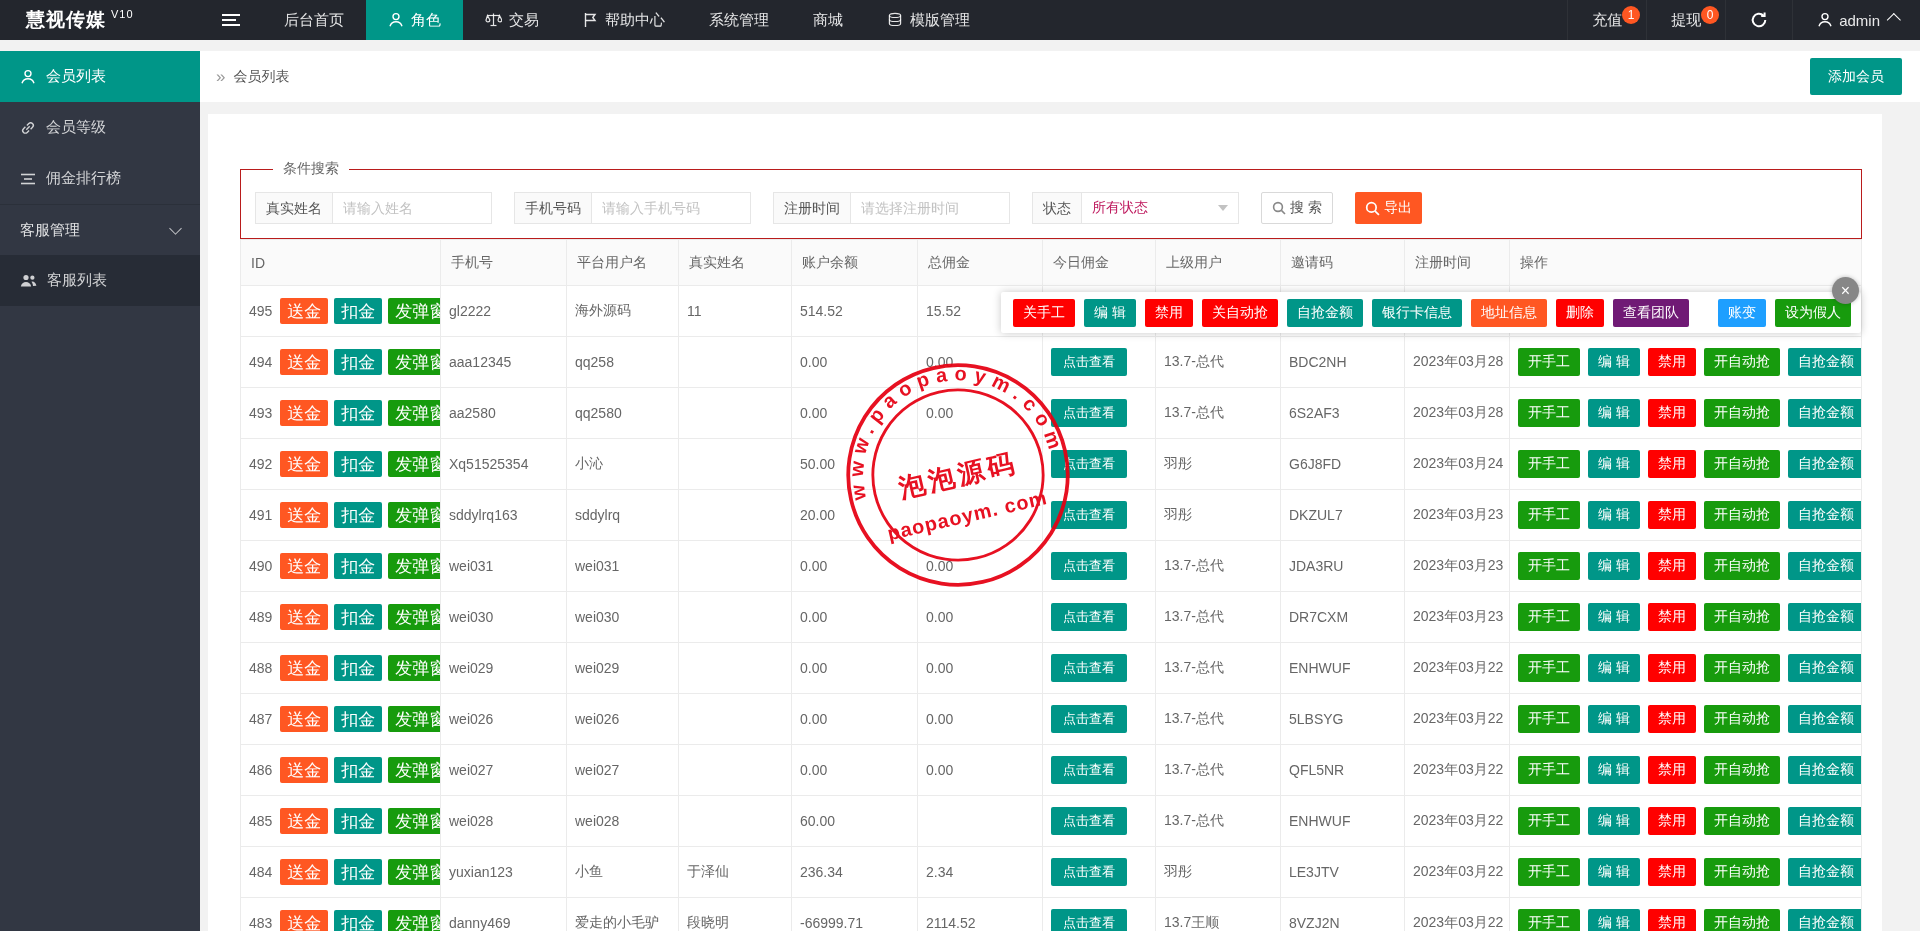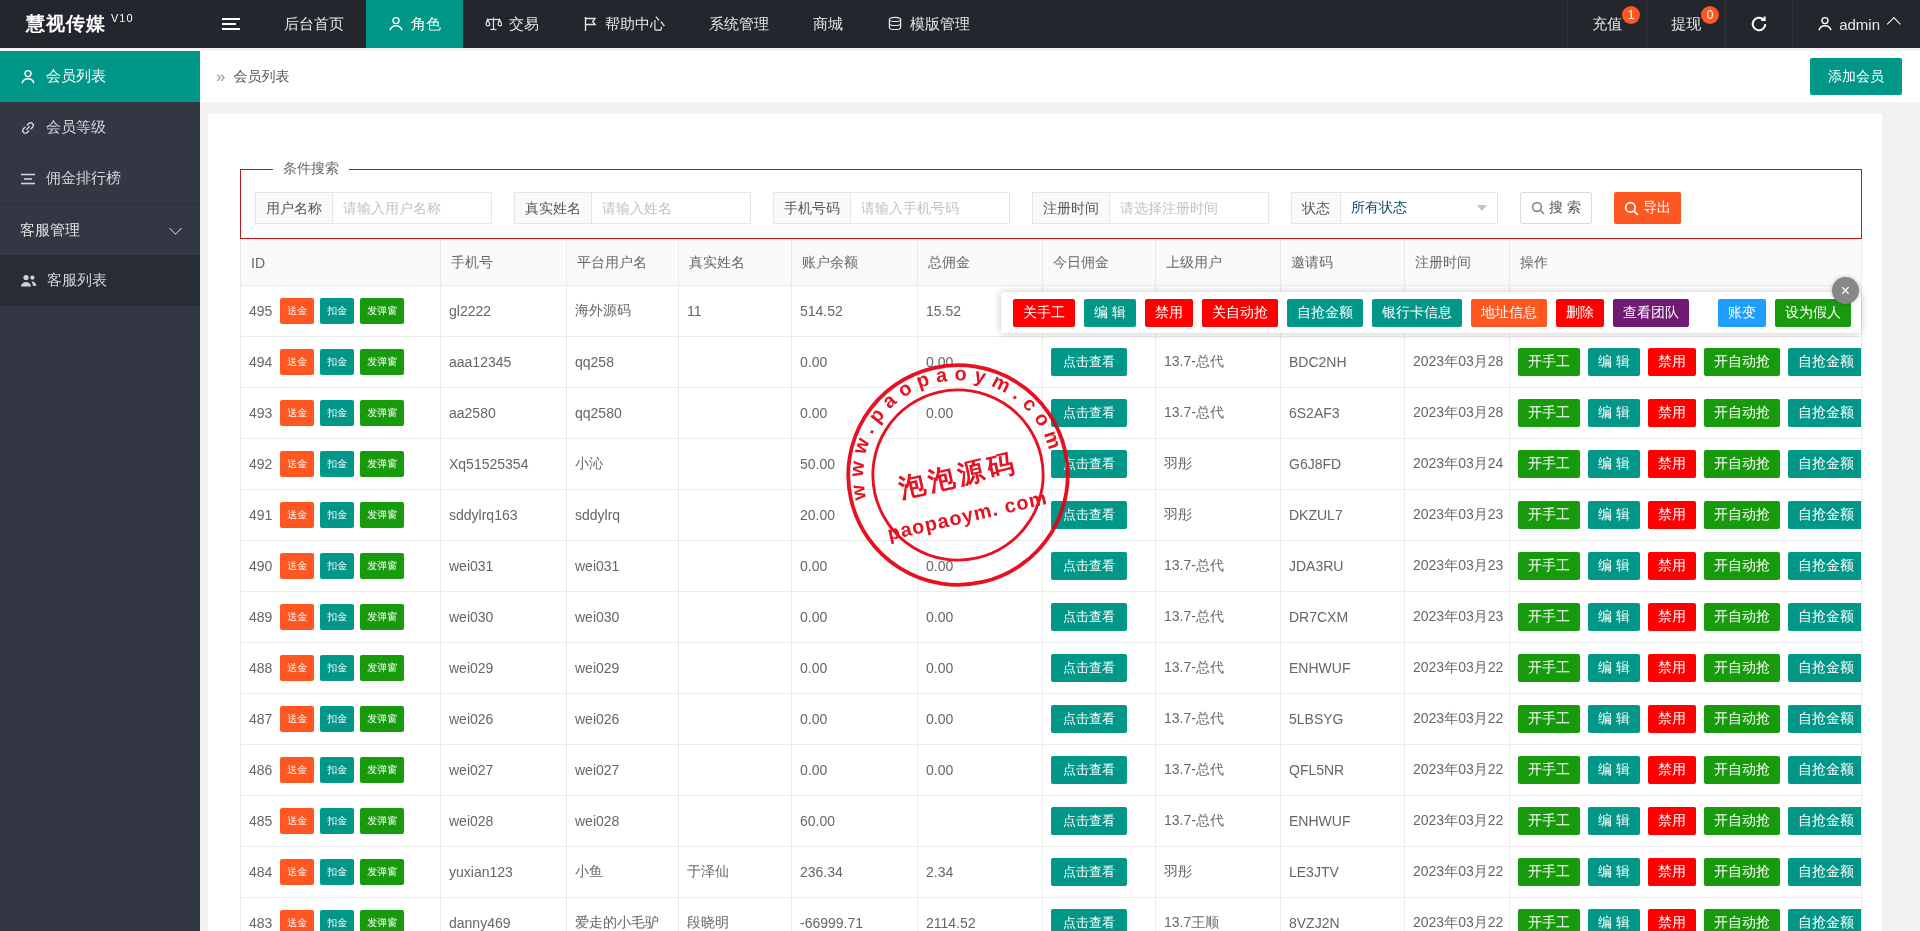--- a/index.html
+++ b/index.html
@@ -4,21 +4,21 @@
 <style>
   * { margin:0; padding:0; box-sizing:border-box; }
   html,body { width:1920px; height:931px; overflow:hidden;
     font-family:"Liberation Sans","DejaVu Sans",sans-serif; background:#f2f2f2; }
   body { position:relative; }
   .icn { display:inline-flex; align-items:center; justify-content:center; }
   .icn svg { display:block; }
   button { border:none; cursor:pointer; font-family:inherit; }
 
   
-  .navbar { position:absolute; left:0; top:0; right:0; height:48px; background:#23262d;
+  .navbar { position:absolute; left:0; top:0; right:0; height:40px; background:#23262d;
     display:flex; align-items:stretch; color:#fff; z-index:30; }
   .logo { width:200px; display:flex; align-items:center; padding-left:26px; font-size:19px;
     font-weight:bold; letter-spacing:1px; }
   .logo sup { font-size:11px; font-weight:normal; margin-left:5px; transform:translateY(-6px); }
   .hamburger { width:62px; display:flex; align-items:center; justify-content:center; color:#fff; }
   .nav-menu { display:flex; align-items:stretch; }
   .nav-item { display:flex; align-items:center; gap:7px; padding:0 22px; font-size:15px;
     color:rgba(255,255,255,.88); cursor:pointer; }
   .nav-item.active { background:#009688; color:#fff; }
   .nav-right { margin-left:auto; display:flex; align-items:stretch; }
@@ -58,39 +58,39 @@
   legend { margin-left:18px; padding:0 10px; font-size:14px; color:#666; }
   .search-row { display:flex; align-items:center; flex-wrap:nowrap; }
   .sf-wrap { display:flex; align-items:center; }
   .fgroup { display:flex; align-items:center; margin-right:22px; }
   .flabel { height:32px; line-height:30px; padding:0 10px; background:#fafafa;
     border:1px solid #e6e6e6; border-right:none; font-size:14px; color:#555; white-space:nowrap; }
   .fgroup input { width:160px; height:32px; border:1px solid #e6e6e6; padding:0 10px;
     font-size:14px; color:#666; outline:none; }
   .fgroup input::placeholder { color:#c2c2c2; }
   .select { width:158px; height:32px; border:1px solid #e6e6e6; display:flex; align-items:center;
-    padding:0 10px; font-size:14px; color:#0c4a6e; background:#fff; cursor:pointer; }
+    padding:0 10px; font-size:14px; color:#be185d; background:#fff; cursor:pointer; }
   .caret { margin-left:auto; width:0; height:0; border-left:5px solid transparent;
     border-right:5px solid transparent; border-top:6px solid #c2c2c2; }
   .search-btn { height:32px; padding:0 10px; background:#fff; border:1px solid #d9d9d9;
     color:#555; font-size:14px; display:flex; align-items:center; gap:4px; border-radius:2px; }
   .search-btn .icn { color:#888; }
   .export-btn { height:32px; padding:0 10px; margin-left:22px; background:#ff5722; color:#fff;
     font-size:14px; display:flex; align-items:center; gap:4px; border-radius:2px; }
 
   
   .table-wrap { position:relative; }
   table { width:100%; border-collapse:collapse; table-layout:fixed; font-size:14px; color:#666; }
   th { background:#fafafa; font-weight:normal; text-align:left; height:46px; padding:0 10px;
     border:1px solid #ebebeb; color:#666; }
   td { height:51px; padding:0 8px; border:1px solid #ebebeb; white-space:nowrap; overflow:hidden; }
   .id-cell { display:flex; align-items:center; gap:6px; }
   .id-cell .rid { margin-right:2px; }
   .btn { color:#fff; border-radius:2px; white-space:nowrap; }
-  .btn.sm { font-size:10px; height:26px; padding:0 7px; }
+  .btn.sm { font-size:17px; height:26px; padding:0 7px; }
   .btn.view { font-size:13px; height:28px; padding:0 12px; }
   .btn.act { font-size:14px; height:28px; padding:0 10px; margin-right:8px; }
 
   
   .popup { position:absolute; top:53px; right:1px; height:41px; background:#fff; z-index:22;
     box-shadow:0 0 9px rgba(0,0,0,.22); border-radius:2px; display:flex; align-items:center;
     padding:0 10px 0 12px; }
   .popup .btn.act { margin-right:9px; }
   .popup .btn.act:last-child { margin-right:0; }
   .popup-close { position:absolute; top:-15px; right:2px; width:27px; height:27px; border-radius:50%;
@@ -256,24 +256,20 @@
     <span class="crumb-arrows">»</span>
     <span class="crumb-title">会员列表</span>
     <button class="add-btn">添加会员</button>
   </div>
   <div class="content">
     <div class="card">
       <fieldset>
         <legend>条件搜索</legend>
         <div class="search-row">
           <div class="sf-wrap">
-              <div class="fgroup">
-                <span class="flabel">用户名称</span>
-                <input placeholder="请输入用户名称" style="">
-              </div>
               <div class="fgroup">
                 <span class="flabel">真实姓名</span>
                 <input placeholder="请输入姓名" style="">
               </div>
               <div class="fgroup">
                 <span class="flabel">手机号码</span>
                 <input placeholder="请输入手机号码" style="">
               </div>
               <div class="fgroup">
                 <span class="flabel">注册时间</span>

